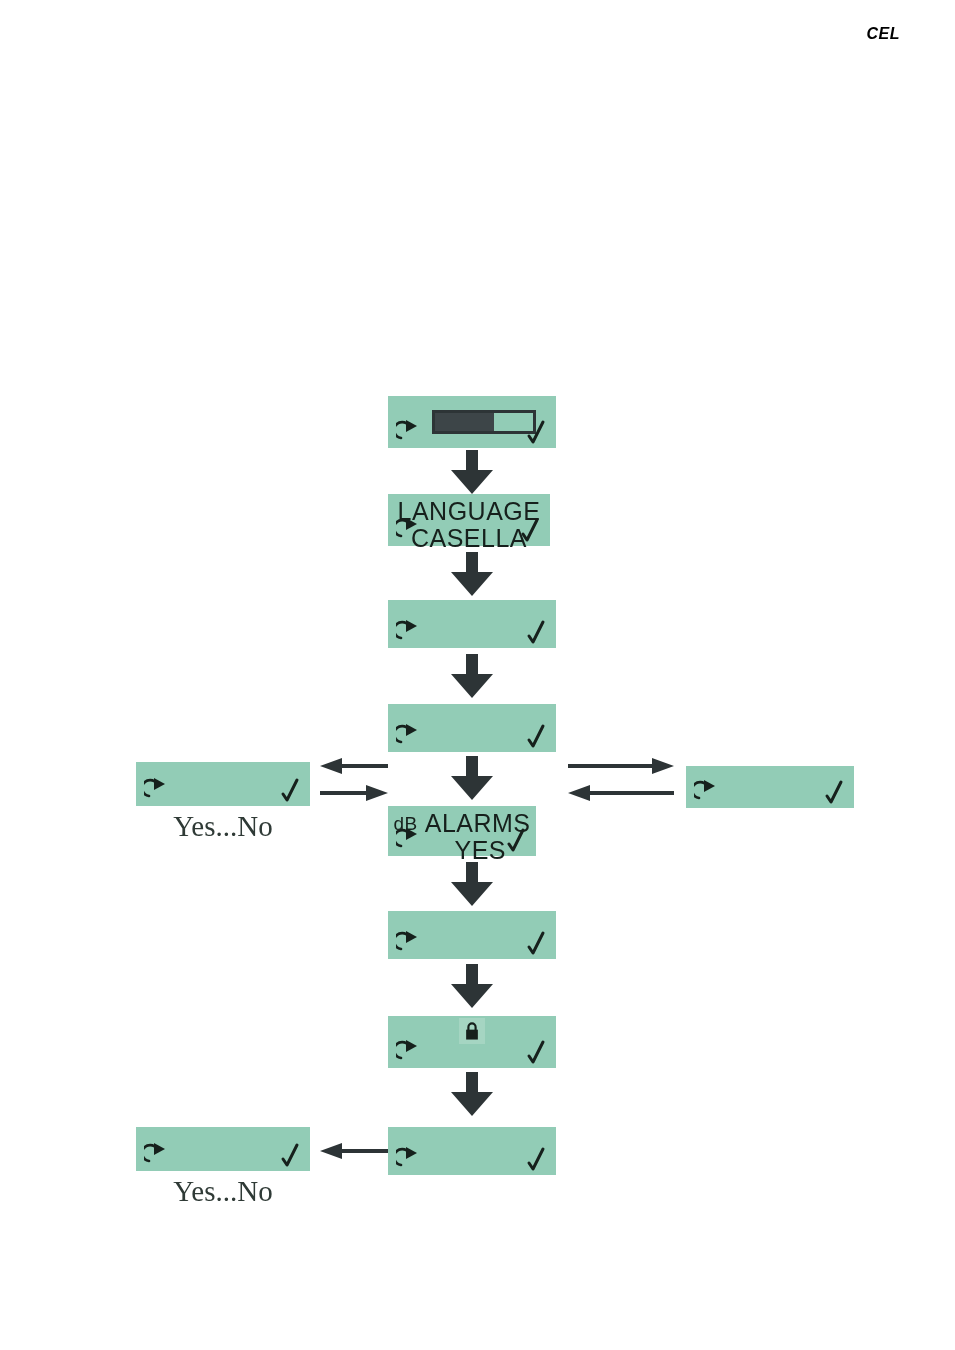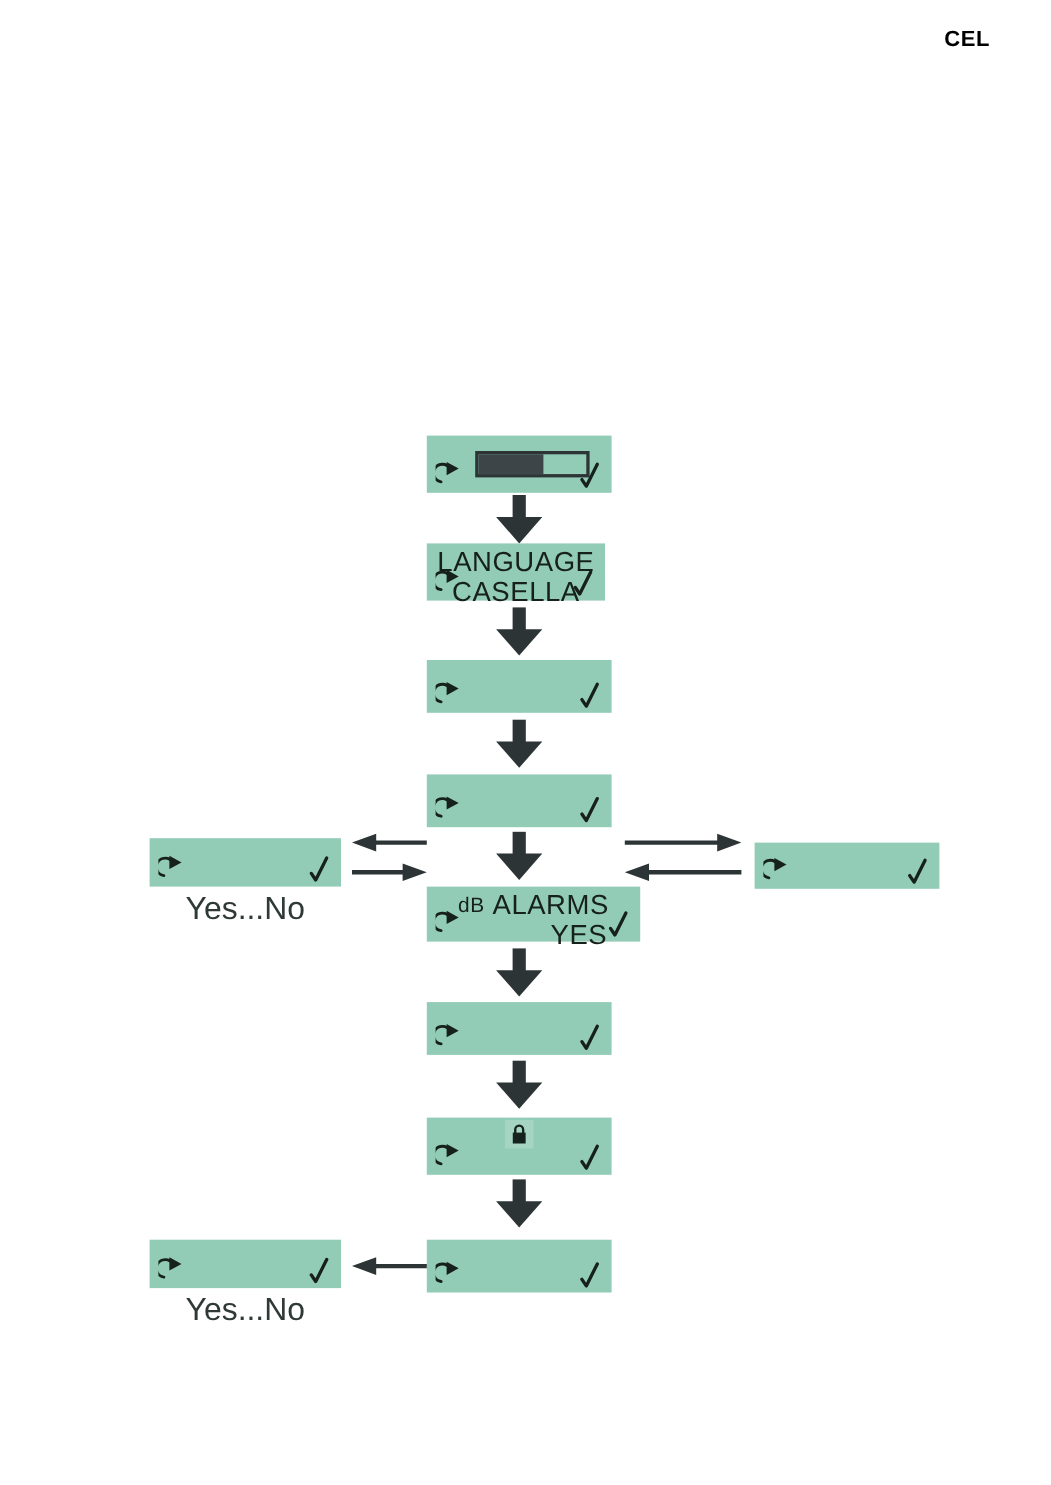--- a/index.html
+++ b/index.html
@@ -47,25 +47,26 @@
     height: 28px;
   }
   #brand-logo .brand-bars i {
     display: block;
     height: 6px;
     background: #000000;
   }
   #brand-logo .brand-sub {
     text-align: right;
     font-weight: bold;
-    font-size: 20px;
+    font-size: 16px;
     color: #000000;
     letter-spacing: 0.5px;
     margin-top: 1px;
     padding-right: 2px;
+    font-style: italic;
   }
 
   
   .lcd {
     position: absolute;
     background: #92ccb6;
     box-sizing: border-box;
   }
   .lcd-inner {
     position: relative;
@@ -141,21 +142,21 @@
     background: #a5d5c2;
     display: flex;
     align-items: center;
     justify-content: center;
   }
 
   
   .branch-caption {
     position: absolute;
     text-align: center;
-    font-family: Liberation Sans, sans-serif;
+    font-family: Liberation Serif, serif;
     font-size: 29px;
     color: #2f3a36;
     white-space: nowrap;
   }
 
   
   .arrow-down {
     position: absolute;
     width: 46px;
     height: 46px;
@@ -321,21 +322,21 @@
       </svg>
     </span>
     <span class="glyph-tick">
       <svg viewBox="0 0 24 26" width="24" height="26">
         <path d="M5 17 L9 23 L19 3" fill="none" stroke="#16201c" stroke-width="3" stroke-linecap="round" stroke-linejoin="round"></path>
       </svg>
     </span>
   </div>
 </div>
 
-<div class="lcd" id="screen-db-alarms" style="left:388px; top:806px; width:194px; height:50px;">
+<div class="lcd" id="screen-db-alarms" style="left:388px; top:806px; width:148px; height:50px;">
   <div class="lcd-inner">
     <div class="lcd-line lcd-line-top">
       <span class="small-unit">dB</span><span>ALARMS</span>
     </div>
     <div class="lcd-line lcd-line-bottom align-right">YES</div>
     <span class="glyph-loop">
       <svg viewBox="0 0 26 26" width="26" height="26">
         <path d="M5 20 A8 8 0 1 1 13 8" fill="none" stroke="#16201c" stroke-width="2.6" stroke-linecap="round"></path>
         <polygon points="10,2 10,14 21,8" fill="#16201c"></polygon>
       </svg>

